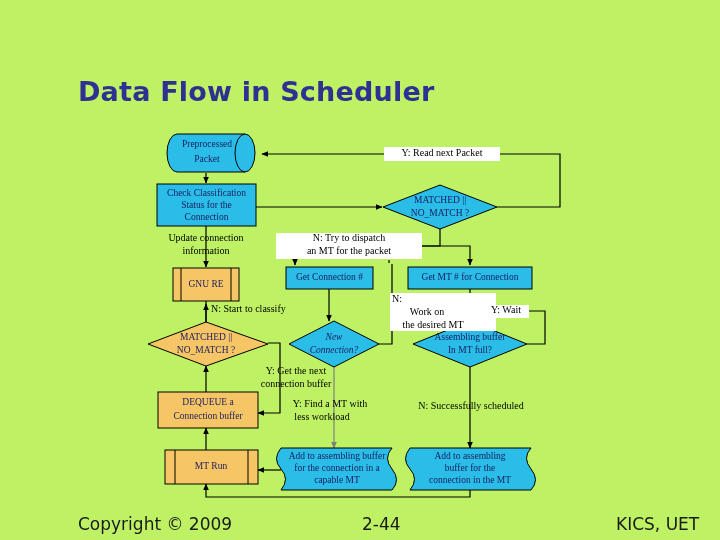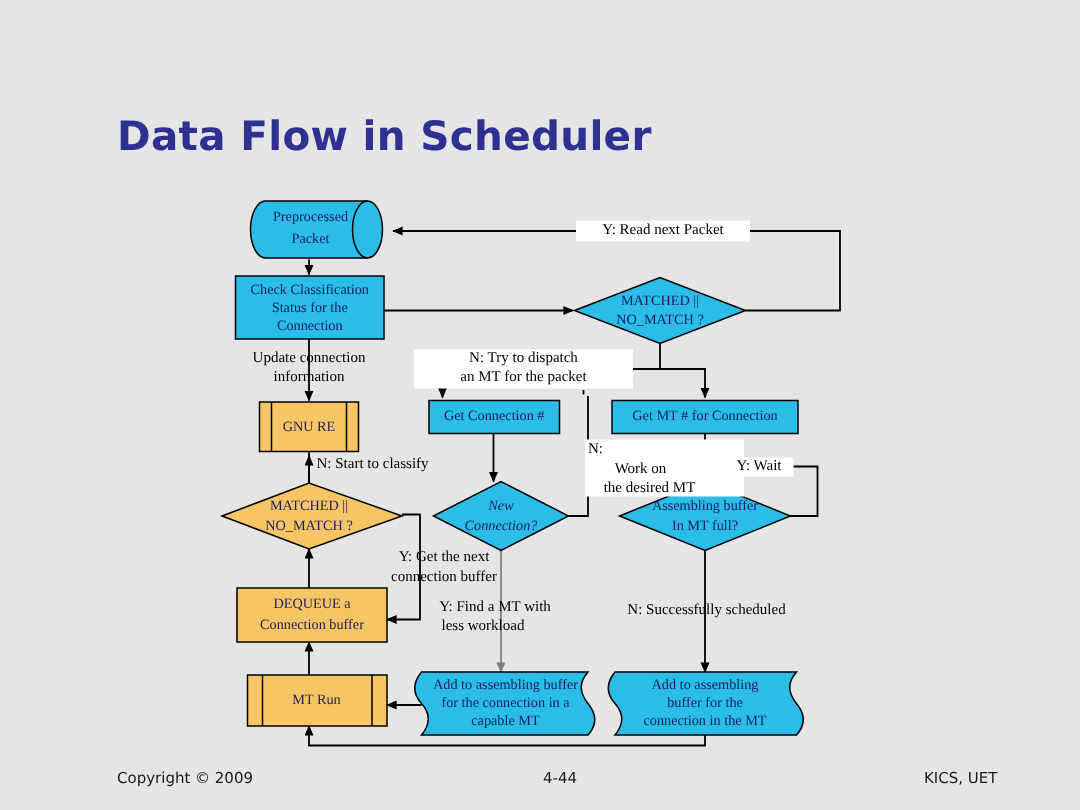--- a/index.html
+++ b/index.html
@@ -4,21 +4,21 @@
 <style>
   html, body {
     margin: 0;
     padding: 0;
     background: #ffffff;
   }
   #slide {
     position: relative;
     width: 720px;
     height: 540px;
-    background: #e5e5e5;
+    background: #bef264;
     overflow: hidden;
     font-family: "Liberation Sans", sans-serif;
   }
   #slide-title {
     position: absolute;
     left: 78px;
     top: 76px;
     font-family: "DejaVu Sans", sans-serif;
     font-weight: bold;
     font-size: 27px;
@@ -29,21 +29,21 @@
   #diagram {
     position: absolute;
     left: 0;
     top: 0;
     width: 720px;
     height: 540px;
   }
   .footer-text {
     position: absolute;
     font-family: "DejaVu Sans", sans-serif;
-    font-size: 10px;
+    font-size: 17px;
     color: #1a1a1a;
     white-space: nowrap;
   }
   #footer-copyright { left: 78px;  top: 514px; }
   #footer-page      { left: 362px; top: 514px; }
   #footer-org       { left: 616px; top: 514px; text-align: right; }
 
   
   .n-cyan   { fill: #29bde8; stroke: #000000; stroke-width: 1; }
   .n-orange { fill: #f6c565; stroke: #000000; stroke-width: 1; }
@@ -235,16 +235,16 @@
       <text class="edge-label" x="506" y="311">Y: Wait</text>
 
       <text class="edge-label" x="330" y="405">Y: Find a MT with</text>
       <text class="edge-label" x="322" y="418">less workload</text>
 
       <text class="edge-label" x="471" y="407">N: Successfully scheduled</text>
     </g>
   </svg>
 
   <div class="footer-text" id="footer-copyright">Copyright © 2009</div>
-  <div class="footer-text" id="footer-page">4-44</div>
+  <div class="footer-text" id="footer-page">2-44</div>
   <div class="footer-text" id="footer-org">KICS, UET</div>
 
 </div>
 
 </body></html>

